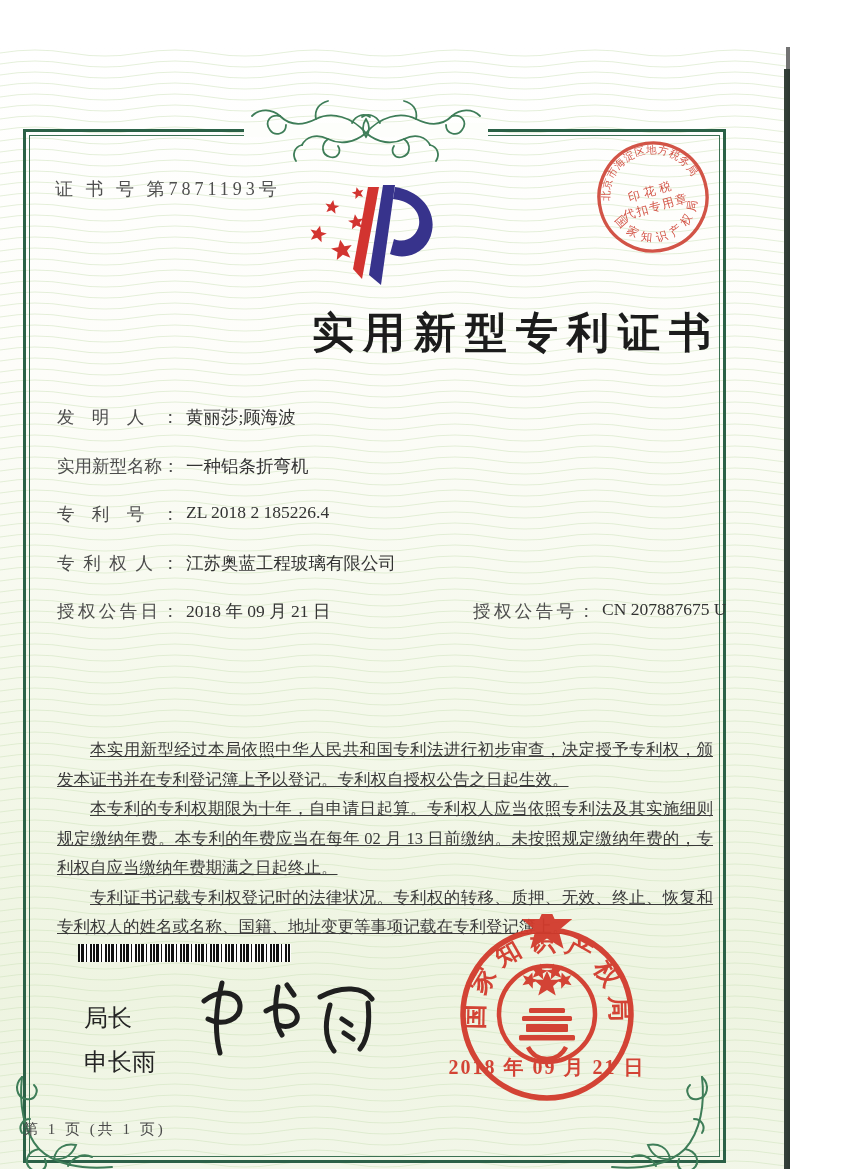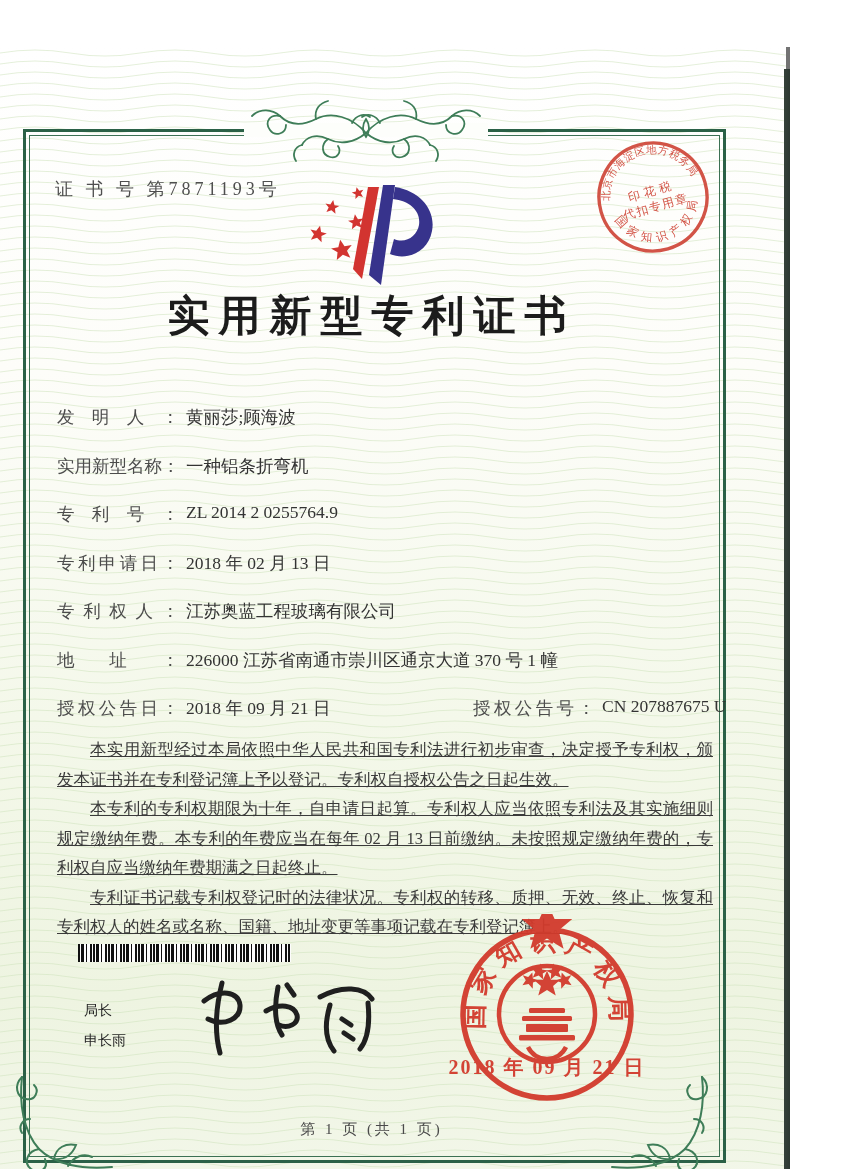--- a/index.html
+++ b/index.html
@@ -18,42 +18,42 @@
   .frame{position:absolute;left:23px;top:82px;width:697px;height:1028px;border:3px solid #2b6147;}
   .frame::before{content:"";position:absolute;inset:3px;border:1.5px solid #3c7154;}
   .orn-top{position:absolute;left:240px;top:46px;width:252px;height:72px;}
   .orn-bl{position:absolute;left:6px;top:1026px;width:112px;height:104px;}
   .orn-br{position:absolute;left:606px;top:1026px;width:112px;height:104px;}
   svg text{font-family:"Liberation Serif","DejaVu Serif",serif;}
   
   .certno{position:absolute;left:55px;top:130px;font-size:18px;letter-spacing:4px;color:#4f4f4f;}
   .taxstamp{position:absolute;left:593px;top:90px;width:120px;height:120px;transform:rotate(-16deg);opacity:.92;}
   .logo{position:absolute;left:296px;top:134px;width:152px;height:118px;}
-  .title{position:absolute;left:23px;top:241px;width:697px;margin:0;text-align:center;
+  .title{position:absolute;left:23px;top:258px;width:697px;margin:0;text-align:right;
          font-size:42px;font-weight:700;letter-spacing:9px;color:#1c1c1c;}
   
   .fields{position:absolute;left:57px;top:358px;width:660px;font-size:17.5px;color:#3c3c3c;}
   .frow{position:relative;height:22px;margin-bottom:26.5px;white-space:nowrap;}
   .fl{display:inline-block;width:122px;text-align:justify;text-align-last:justify;color:#4c4c4c;vertical-align:top;}
   .fl::after{content:"：";}
   .fv{margin-left:7px;color:#333;}
   .grantno{position:absolute;left:416px;top:0;}
   
   .paras{position:absolute;left:57px;top:688px;width:656px;font-size:16.5px;line-height:29.5px;
          color:#3a3a3a;text-align:justify;text-decoration:underline;}
   .paras p{margin:0;text-indent:33px;}
   
   .barcode{position:absolute;left:78px;top:897px;width:213px;height:18px;
            background:repeating-linear-gradient(90deg,#101010 0 2px,#fdfdfd 2px 3px,#101010 3px 6px,#fdfdfd 6px 8px,#101010 8px 9px,#fdfdfd 9px 12px,#101010 12px 14px,#fdfdfd 14px 15px);}
   .byline{position:absolute;left:84px;top:955px;font-family:"Liberation Sans","DejaVu Sans",sans-serif;
-          font-size:14px;color:#242424;}
+          font-size:24px;color:#242424;}
   .byline .t{margin-bottom:12px;}
   .sig{position:absolute;left:192px;top:926px;width:196px;height:92px;}
   .seal{position:absolute;left:447px;top:867px;width:200px;height:200px;opacity:.95;}
-  .footer{position:absolute;left:23px;top:1073px;width:697px;text-align:center;
+  .footer{position:absolute;left:23px;top:1073px;width:697px;text-align:left;
           font-size:15px;letter-spacing:3px;color:#4a4a4a;}
 </style>
 </head>
 <body>
 
 <div id="page">
   <div class="paper">
 
     <svg class="waves" viewBox="0 0 786 1158" preserveAspectRatio="none">
       <defs>
@@ -137,30 +137,24 @@
     <h1 class="title">实用新型专利证书</h1>
 
     <div class="fields">
       <div class="frow">
         <span class="fl">发明人</span><span class="fv">黄丽莎;顾海波</span>
       </div>
       <div class="frow">
         <span class="fl">实用新型名称</span><span class="fv">一种铝条折弯机</span>
       </div>
       <div class="frow">
-        <span class="fl">专利号</span><span class="fv">ZL 2014 2 0255764.9</span>
-      </div>
-      <div class="frow">
-        <span class="fl">专利申请日</span><span class="fv">2018 年 02 月 13 日</span>
+        <span class="fl">专利号</span><span class="fv">ZL 2018 2 185226.4</span>
       </div>
       <div class="frow">
         <span class="fl">专利权人</span><span class="fv">江苏奥蓝工程玻璃有限公司</span>
-      </div>
-      <div class="frow">
-        <span class="fl">地址</span><span class="fv">226000 江苏省南通市崇川区通京大道 370 号 1 幢</span>
       </div>
       <div class="frow">
         <span class="fl">授权公告日</span><span class="fv">2018 年 09 月 21 日</span>
         <span class="grantno">
           <span class="fl">授权公告号</span><span class="fv">CN 207887675 U</span>
         </span>
       </div>
     </div>
 
     <div class="paras">

